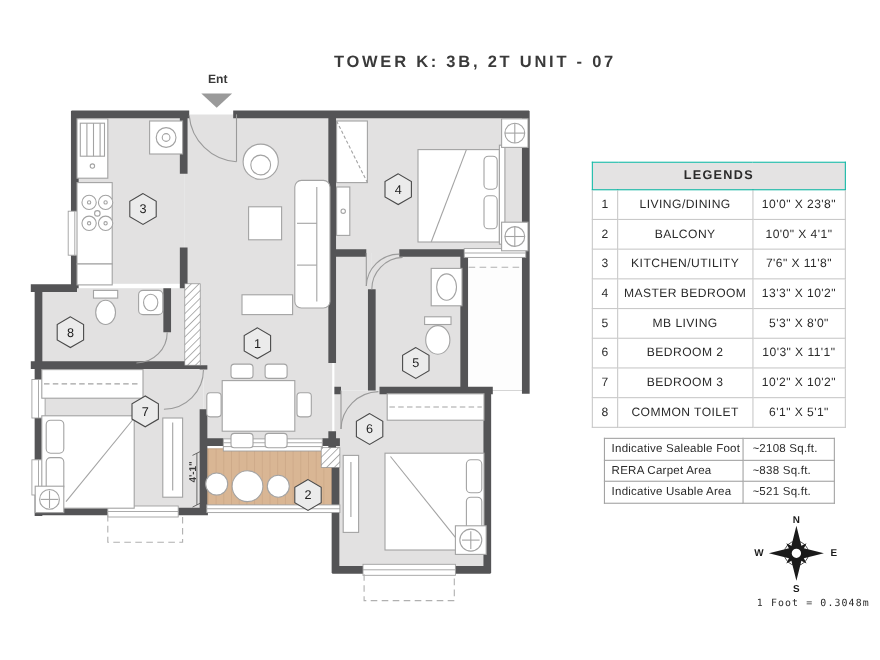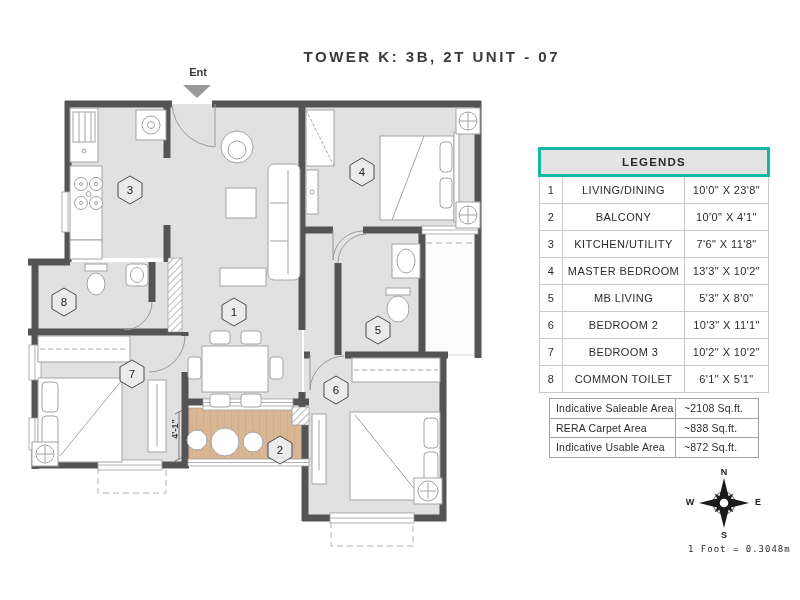--- a/index.html
+++ b/index.html
@@ -28,21 +28,21 @@
     position:absolute;left:158px;top:424px;width:34px;text-align:center;
     font-size:9px;font-weight:bold;color:#3a3a3a;
     transform:rotate(-90deg);transform-origin:center;
   }
   
   .legends{
     position:absolute;left:538px;top:147px;width:231px;
     border-collapse:collapse;table-layout:fixed;background:#fff;
   }
   .legends th{
-    background:#e4e3e3;border:3px solid #14b8a6;height:22px;
+    background:#e4e3e3;border:1px solid #14b8a6;height:22px;
     font-size:11.5px;font-weight:bold;letter-spacing:1.2px;color:#2b2b2b;
   }
   .legends td{
     border:1px solid #c9c9c9;height:24px;text-align:center;
     font-size:11px;letter-spacing:0.4px;color:#2b2b2b;background:#fff;
   }
   .legends .c-num{width:23px;}
   .legends .c-name{width:122px;}
   .legends .c-size{width:84px;}
   
@@ -391,30 +391,30 @@
     </tbody>
 </table>
 
 <table class="areas">
   <colgroup>
       <col class="a-label">
       <col class="a-value">
     </colgroup>
   <tbody>
       <tr>
-        <td class="a-label">Indicative Saleable Area</td>
+        <td class="a-label">Indicative Saleable Foot</td>
         <td class="a-value">~2108 Sq.ft.</td>
       </tr>
       <tr>
         <td class="a-label">RERA Carpet Area</td>
         <td class="a-value">~838 Sq.ft.</td>
       </tr>
       <tr>
         <td class="a-label">Indicative Usable Area</td>
-        <td class="a-value">~872 Sq.ft.</td>
+        <td class="a-value">~521 Sq.ft.</td>
       </tr>
     </tbody>
 </table>
 
 <svg class="compass" width="52" height="52" viewBox="0 0 52 52">
   <circle cx="26" cy="26" r="11" fill="none" stroke="#1a1a1a" stroke-width="0.7"></circle>
   <polygon points="35.2,16.8 30.5,26 35.2,35.2 26,30.5 16.8,35.2 21.5,26 16.8,16.8 26,21.5" fill="#1a1a1a"></polygon>
   <polygon points="26,1 31,21 51,26 31,31 26,51 21,31 1,26 21,21" fill="#1a1a1a"></polygon>
   <circle cx="26" cy="26" r="5" fill="#ffffff" stroke="#1a1a1a" stroke-width="1.5"></circle>
 </svg>

